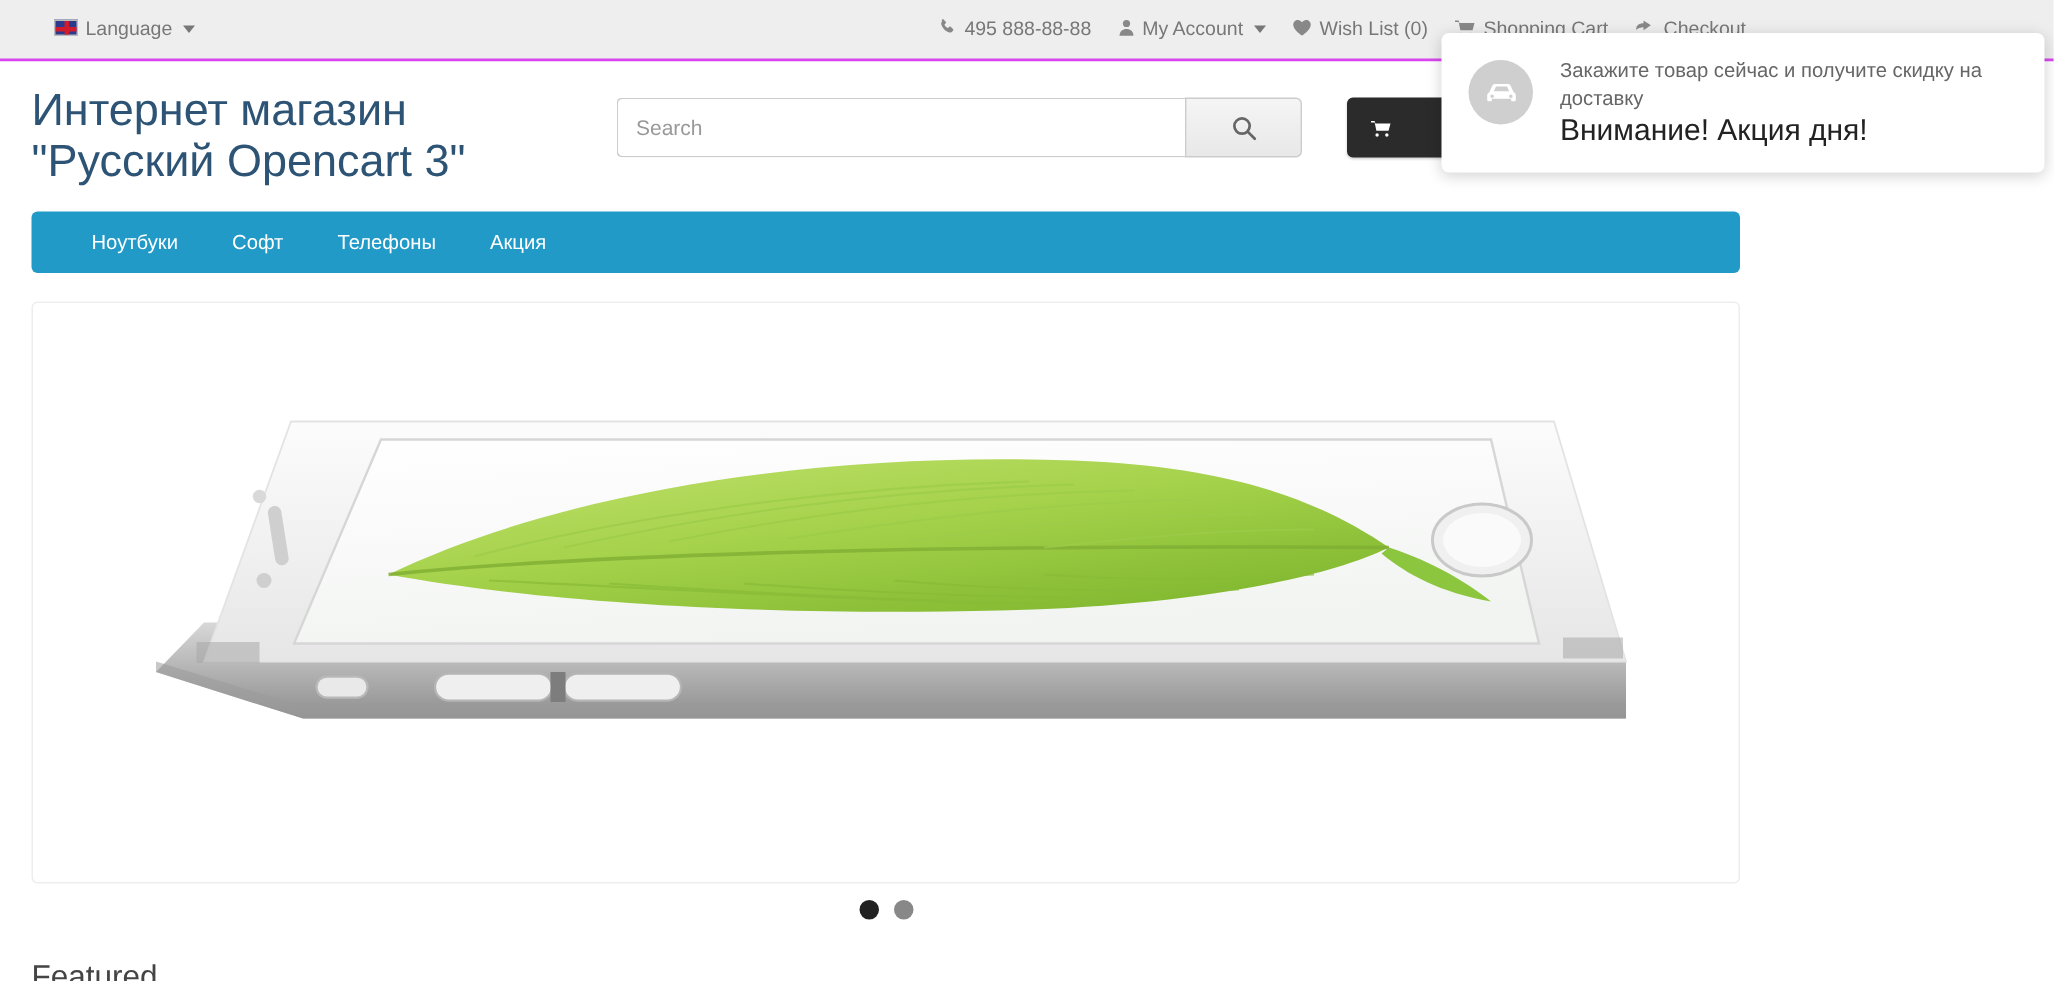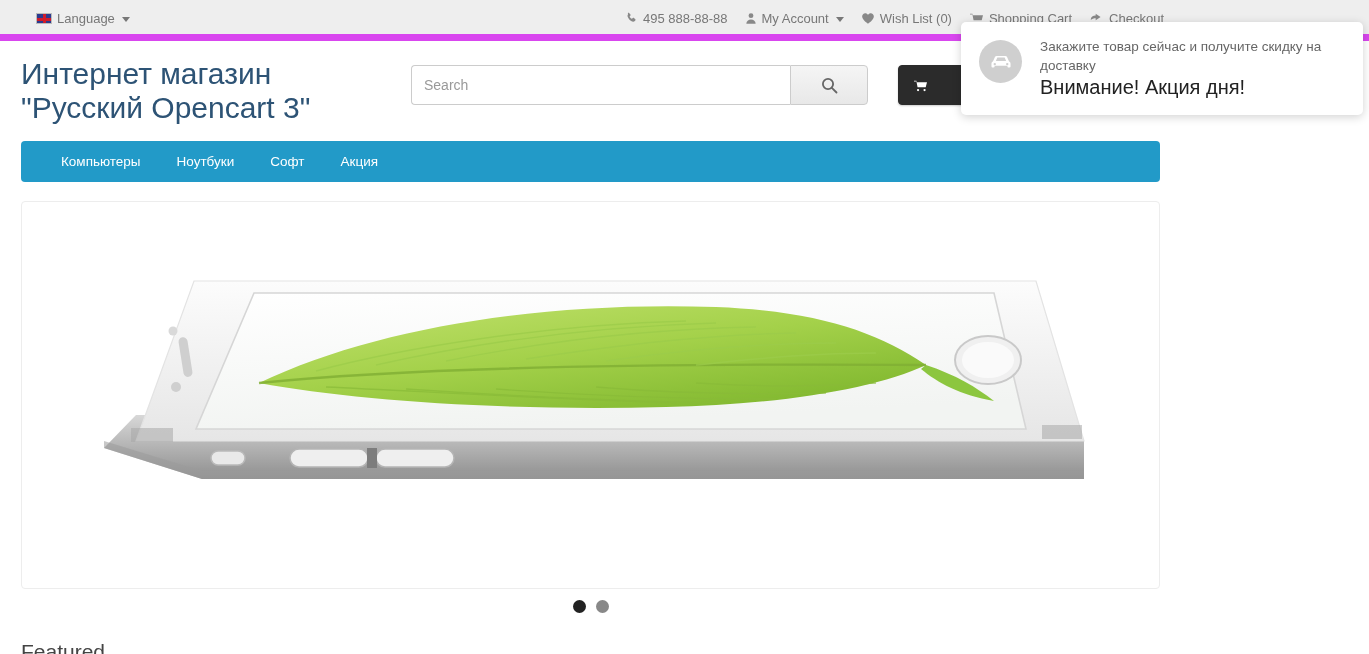--- a/index.html
+++ b/index.html
@@ -9,21 +9,21 @@
     overflow: hidden;
     background: #ffffff;
     font-family: "Liberation Sans", sans-serif;
   }
 
   
   #top-bar {
     position: absolute; top: 0; left: 0;
     width: 1369px; height: 41px;
     background: #eeeeee;
-    border-bottom: 7px solid #d946ef;
+    border-bottom: 2px solid #d946ef;
   }
   #lang-wrap {
     position: absolute; left: 36px; top: 11px;
     display: flex; align-items: center; gap: 5px;
     font-size: 13px; color: #777777;
     cursor: pointer;
   }
   .flag-uk {
     width: 16px; height: 11px; display: inline-block;
     position: relative; overflow: hidden;
@@ -248,23 +248,23 @@
 
   <div id="cart-btn">
     <svg width="15" height="13" viewBox="0 0 16 16" fill="#ffffff">
       <path d="M0 2h3l.6 2H16l-1.6 6H4.4L3 3.2H0zM5 12.2a1.4 1.4 0 100 2.8 1.4 1.4 0 000-2.8zm8 0a1.4 1.4 0 100 2.8 1.4 1.4 0 000-2.8z"></path>
     </svg>
     <span></span>
   </div>
 </div>
 
 <nav id="menu">
-  <a class="mi">Компьютеры</a>
   <a class="mi">Ноутбуки</a>
   <a class="mi">Софт</a>
+  <a class="mi">Телефоны</a>
   <a class="mi">Акция</a>
 </nav>
 
 <div id="carousel">
   <svg id="slide-img" viewBox="0 0 1030 260">
     <defs>
       <linearGradient id="bodyG" x1="0" y1="0" x2="0" y2="1">
         <stop offset="0" stop-color="#fcfcfc"></stop>
         <stop offset="1" stop-color="#e6e6e6"></stop>
       </linearGradient>

